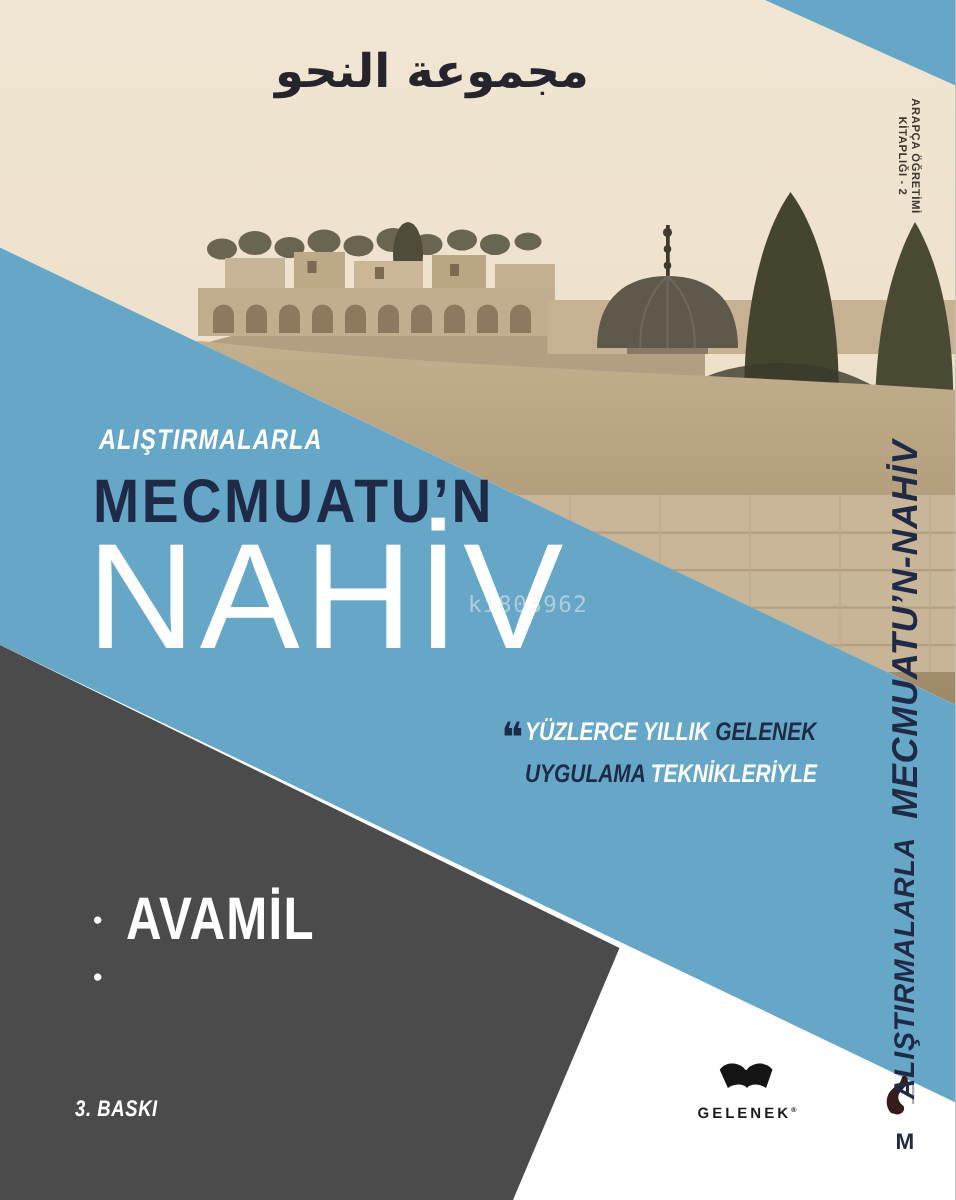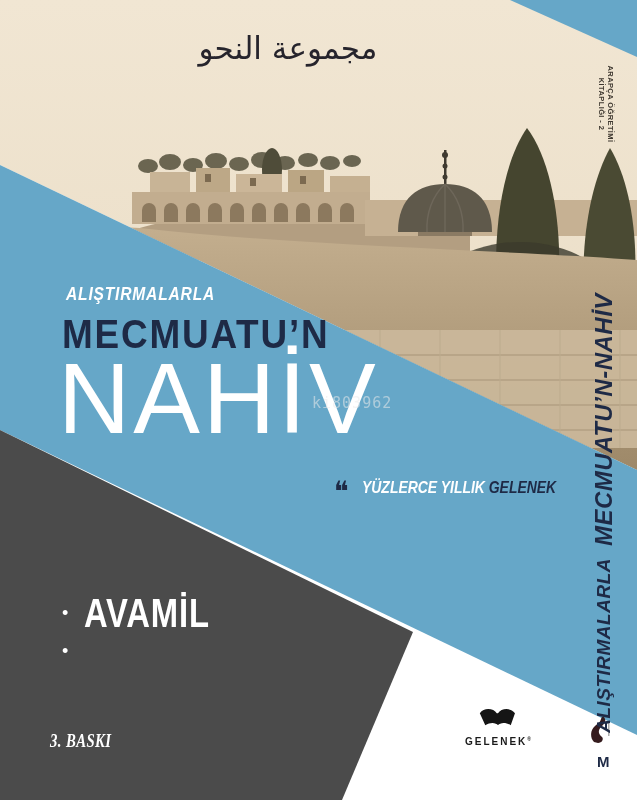--- a/index.html
+++ b/index.html
@@ -13,21 +13,21 @@
     background:var(--white);
     font-family:"Liberation Sans", sans-serif;
   }
   .bg{position:absolute;left:0;top:0;width:637px;height:800px;}
   .abs{position:absolute;}
   .cond{display:inline-block;transform:scaleX(0.82);transform-origin:left center;}
   .condc{display:inline-block;transform:scaleX(0.85);transform-origin:center center;}
 
   .calligraphy{
     left:178px; top:30px; width:220px; text-align:center;
-    font-family:"DejaVu Sans", sans-serif; font-weight:normal; font-size:31px;
+    font-family:"DejaVu Sans", sans-serif; font-weight:bold; font-size:31px;
     color:var(--ink); letter-spacing:1px;
   }
   .series-wrap{left:578px; top:76px; width:56px; height:56px;}
   .series{
     width:56px; height:56px; transform:rotate(90deg); transform-origin:28px 28px;
     display:flex; flex-direction:column; justify-content:center; align-items:center;
     font-size:7.5px; font-weight:bold; color:#3f3931; line-height:9px; letter-spacing:.4px;
     text-align:center; white-space:nowrap;
   }
   .kicker{
@@ -45,34 +45,34 @@
   }
   .watermark{
     left:296px; top:394px; color:rgba(235,235,235,0.55);
     font-family:"DejaVu Sans Mono", monospace; font-size:15px; letter-spacing:1px;margin-left:16px;
   }
   .quote{left:334px; top:474px; width:260px;}
   .quote-icon{
     position:absolute; left:0; top:4px; color:var(--navy); font-size:28px; line-height:1;
     font-family:"DejaVu Sans", sans-serif; font-style:italic;
   }
-  .quote-lines{margin-left:28px;}
+  .quote-lines{margin-left:16px;}
   .quote-line{
     font-size:17px; font-weight:bold; font-style:italic; line-height:28px;
     white-space:nowrap;
   }
   .q-light{color:var(--white);}
   .q-dark{color:var(--navy);}
   .topics{left:62px; top:594px;}
   .topic-row{display:flex; align-items:center; height:38px; color:var(--white);}
   .topic-bullet{font-size:18px; width:22px; color:var(--white);}
   .topic-label{font-size:40px; font-weight:bold; letter-spacing:1px;}
   .edition{
     left:50px; top:731px; color:var(--white);
-    font-size:18px; font-weight:bold; font-style:italic; letter-spacing:.5px;font-family:Liberation Serif, serif;
+    font-size:15px; font-weight:bold; font-style:italic; letter-spacing:.5px;
   }
   .muarrib{left:448px; top:705px; width:100px; text-align:center;}
   .muarrib-word{
     font-size:10px; font-weight:bold; letter-spacing:2px; color:#1a1a1a; margin-top:1px;
   }
   .muarrib-word sup{font-size:5px; letter-spacing:0;}
   .bird{left:588px; top:710px;}
   .mark-letter{
     left:597px; top:753px; color:var(--navy); font-size:15px; font-weight:bold;
   }
@@ -198,20 +198,21 @@
   <div class="abs kicker"><span class="cond">ALIŞTIRMALARLA</span></div>
   <div class="abs title-sub">NAHİV</div>
   <div class="abs title-main"><span class="condc">MECMUATU’N</span></div>
 
   <div class="abs watermark">ki803962</div>
 
   <div class="abs quote">
     <span class="quote-icon">❝</span>
     <div class="quote-lines">
       <div class="quote-line"><span class="cond"><span class="q-light">YÜZLERCE YILLIK </span><span class="q-dark">GELENEK</span></span></div>
+      <div class="quote-line"><span class="cond"><span class="q-dark">UYGULAMA </span><span class="q-light">TEKNİKLERİYLE</span></span></div>
     </div>
   </div>
 
   <div class="abs topics">
     <div class="topic-row">
       <span class="topic-bullet">•</span>
       <span class="topic-label"><span class="cond">AVAMİL</span></span>
     </div>
     <div class="topic-row">
       <span class="topic-bullet">•</span>

